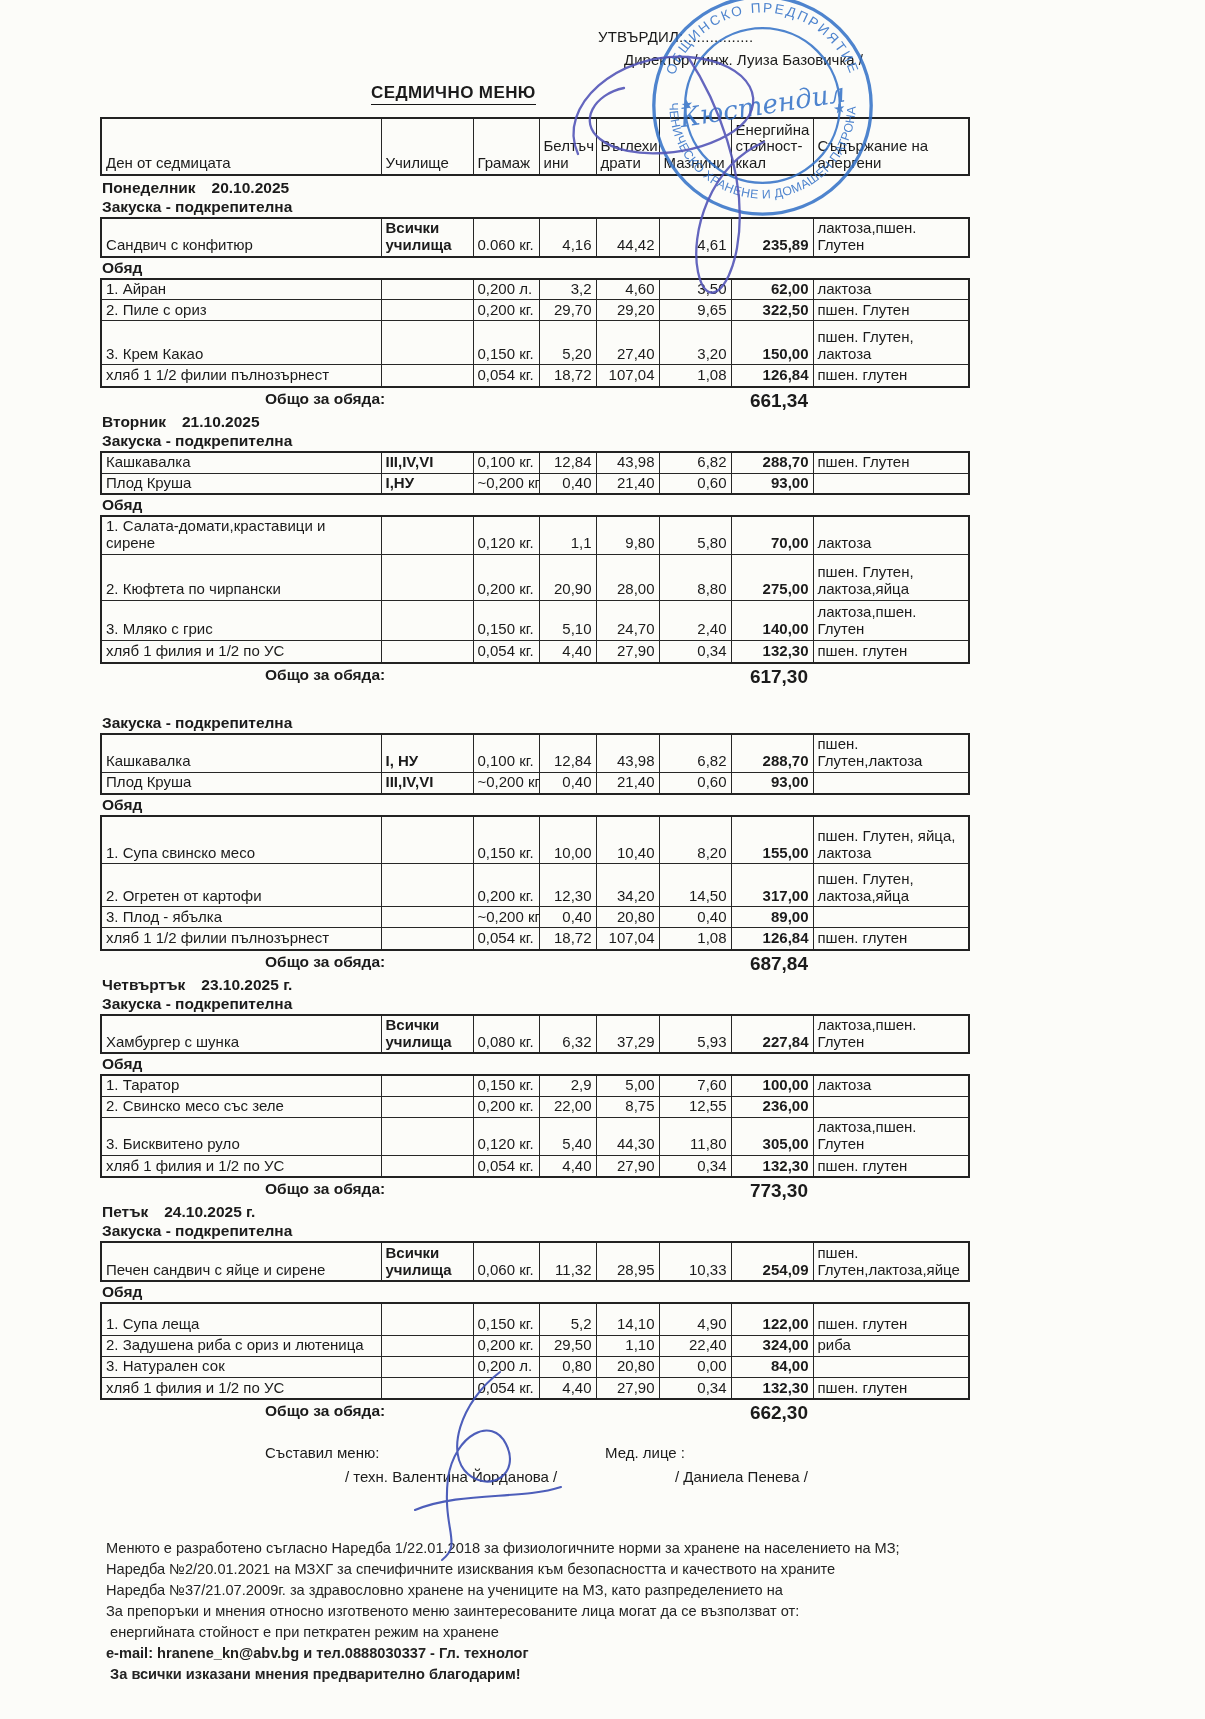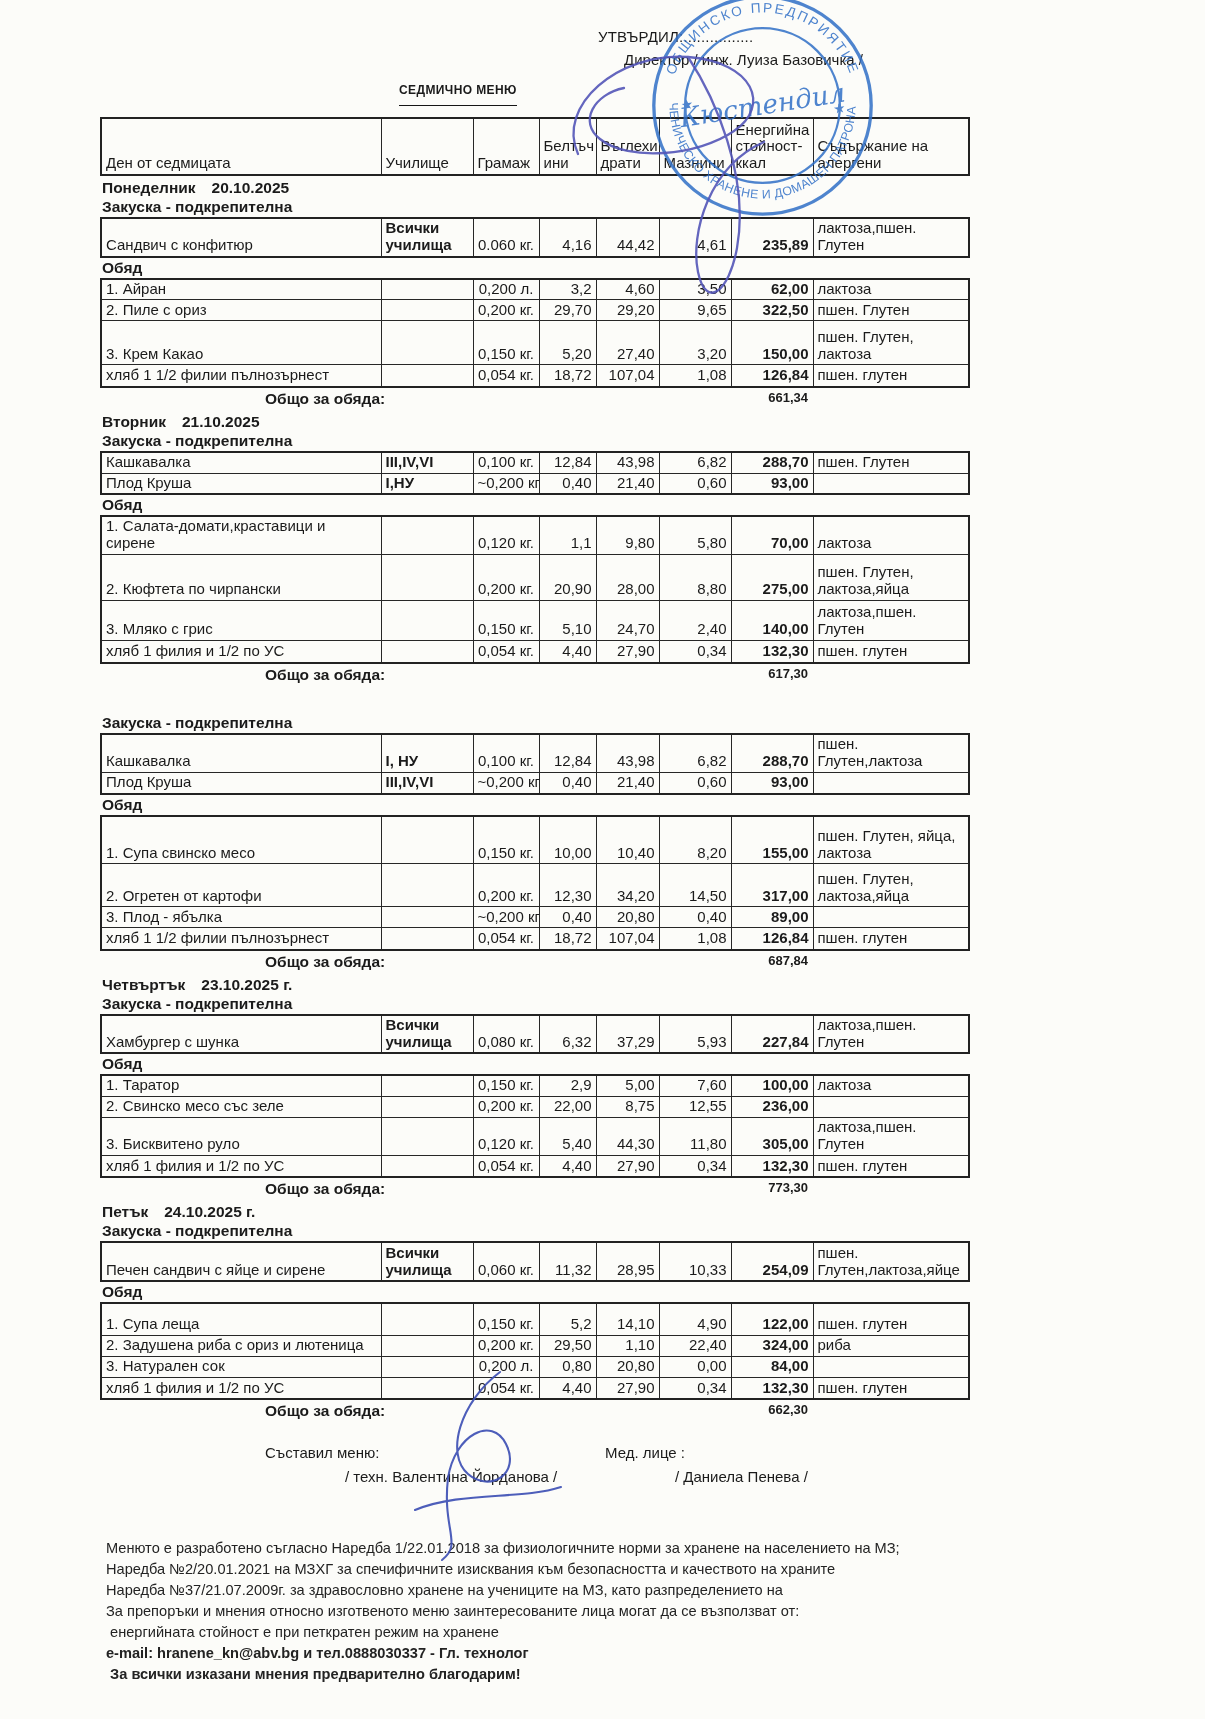--- a/index.html
+++ b/index.html
@@ -5,45 +5,45 @@
   html,body{margin:0;padding:0;background:#d9d9d6;}
   .page{
     position:relative;width:1205px;height:1719px;margin:0 auto;
     background:#fcfcf9;color:#1b1b1b;overflow:hidden;
     font-family:"Liberation Sans", sans-serif;
   }
   
   .approve{position:absolute;left:598px;top:28px;font-size:15px;letter-spacing:.2px;}
   .director{position:absolute;left:624px;top:51px;font-size:15px;}
   .doc-title{
-    position:absolute;left:399px;top:83px;font-size:12px;font-weight:700;
-    letter-spacing:.4px;border-bottom:1.8px solid #161616;padding-bottom:8px;
+    position:absolute;left:371px;top:83px;font-size:17px;font-weight:700;
+    letter-spacing:.4px;border-bottom:1.8px solid #161616;padding-bottom:1px;
   }
   
   .stamp{position:absolute;left:645px;top:-12px;opacity:.84;z-index:3;pointer-events:none;}
   .sig1{position:absolute;left:538px;top:36px;z-index:4;pointer-events:none;opacity:.9;}
   
   .doc{position:absolute;left:100px;top:117px;width:868px;}
   table.grid{border-collapse:collapse;table-layout:fixed;width:868px;border:2.2px solid #222;background:transparent;}
   table.grid th,table.grid td{border:1.5px solid #272727;vertical-align:bottom;padding:1px 4px 2px 4px;font-size:15px;line-height:1.12;overflow:hidden;}
   col.co1{width:280px}col.co2{width:92px}col.co3{width:66px}col.co4{width:57px}
   col.co5{width:63px}col.co6{width:72px}col.co7{width:82px}col.co8{width:156px}
   table.hdr th{font-weight:400;text-align:left;height:52px;}
   th.th-center{text-align:center;}
   .c-school{font-weight:700;white-space:pre-line;}
-  .c-weight{white-space:nowrap;text-align:center;}
+  .c-weight{white-space:nowrap;}
   .c-num{text-align:right;}
   .c-energy{text-align:right;font-weight:700;margin-left:40px;}
   .c-allerg{font-size:14px;}
   .day-title{font-weight:700;font-size:15.5px;margin:3px 0 1px 2px;line-height:18px;}
   .day-date{margin-left:16px;}
   .section-label{font-weight:700;font-size:15.5px;margin:1px 0 1px 2px;line-height:18px;}
   .total-row{position:relative;height:21px;margin:1px 0 2px 0;}
   .total-label{position:absolute;left:165px;top:1px;font-weight:700;font-size:15.5px;}
-  .total-value{position:absolute;left:630px;width:78px;top:1px;text-align:right;font-weight:700;font-size:13px;}
+  .total-value{position:absolute;left:630px;width:78px;top:1px;text-align:right;font-weight:700;font-size:19px;}
   
   .sigs{position:relative;height:66px;margin-top:14px;font-size:15px;}
   .sig-left-label{position:absolute;left:165px;top:8px;}
   .sig-left-name{position:absolute;left:245px;top:32px;}
   .sig-right-label{position:absolute;left:505px;top:8px;}
   .sig-right-name{position:absolute;left:575px;top:32px;}
   .sig2{position:absolute;left:300px;top:-78px;z-index:5;pointer-events:none;opacity:.92;}
   
   .notes{margin:36px 0 0 6px;font-size:14.6px;line-height:1.44;color:#232323;width:1020px;}
   .note-line{white-space:pre-wrap;}

